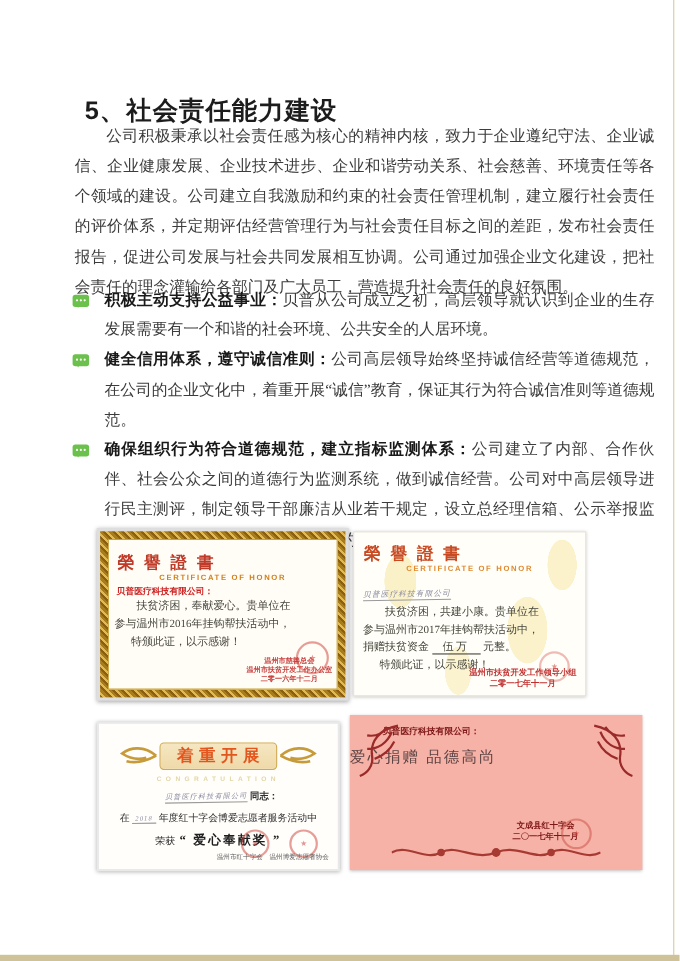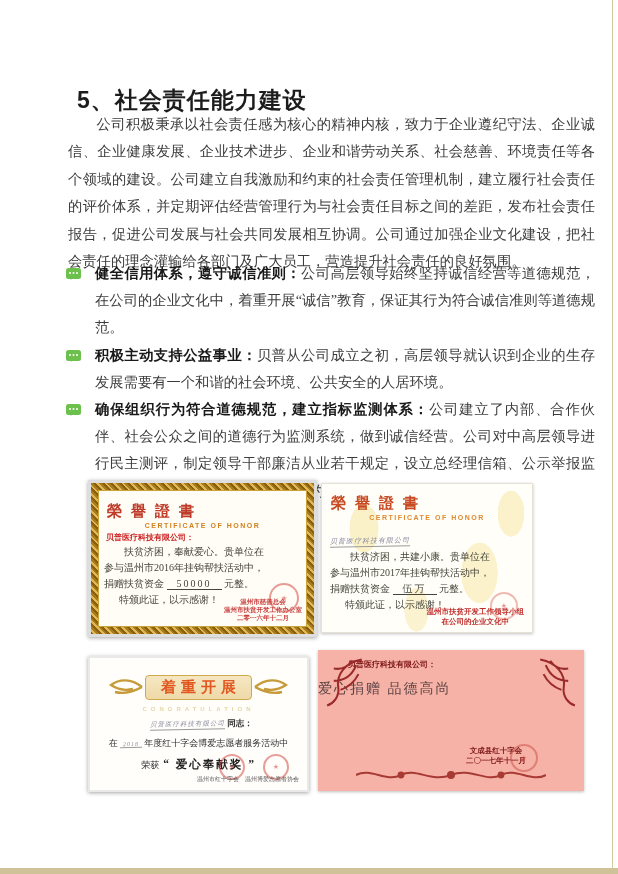--- a/index.html
+++ b/index.html
@@ -64,42 +64,41 @@
 
 <div class="page">
 
   <div class="doc-title">5、社会责任能力建设</div>
 
   <div class="intro">公司积极秉承以社会责任感为核心的精神内核，致力于企业遵纪守法、企业诚信、企业健康发展、企业技术进步、企业和谐劳动关系、社会慈善、环境责任等各个领域的建设。公司建立自我激励和约束的社会责任管理机制，建立履行社会责任的评价体系，并定期评估经营管理行为与社会责任目标之间的差距，发布社会责任报告，促进公司发展与社会共同发展相互协调。公司通过加强企业文化建设，把社会责任的理念灌输给各部门及广大员工，营造提升社会责任的良好氛围。</div>
 
   <div class="bullets">
     <div class="bullet">
       <span class="chat-icon"></span>
-      <span class="lead">健全信用体系，遵守诚信准则：</span><span>公司高层领导始终坚持诚信经营等道德规范，在公司的企业文化中，着重开展“诚信”教育，保证其行为符合诚信准则等道德规范。</span>
+      <span class="lead">积极主动支持公益事业：</span><span>贝普从公司成立之初，高层领导就认识到企业的生存发展需要有一个和谐的社会环境、公共安全的人居环境。</span>
     </div>
     <div class="bullet">
       <span class="chat-icon"></span>
-      <span class="lead">积极主动支持公益事业：</span><span>贝普从公司成立之初，高层领导就认识到企业的生存发展需要有一个和谐的社会环境、公共安全的人居环境。</span>
+      <span class="lead">健全信用体系，遵守诚信准则：</span><span>公司高层领导始终坚持诚信经营等道德规范，在公司的企业文化中，着重开展“诚信”教育，保证其行为符合诚信准则等道德规范。</span>
     </div>
     <div class="bullet">
       <span class="chat-icon"></span>
       <span class="lead">确保组织行为符合道德规范，建立指标监测体系：</span><span>公司建立了内部、合作伙伴、社会公众之间的道德行为监测系统，做到诚信经营。公司对中高层领导进行民主测评，制定领导干部廉洁从业若干规定，设立总经理信箱、公示举报监督电话，制定了《员工行为准则》约束员工的行为。</span>
     </div>
   </div>
 
   <div class="cert" style="left:88px;top:480px;width:229px;height:157px;">
     <div class="photo-edge">
       <div class="gold-frame">
         <div class="cert-title" style="margin-top:12px;">榮譽證書</div>
         <div class="cert-sub">CERTIFICATE OF HONOR</div>
         <div style="color:#cc2222;font-weight:bold;font-size:8px;margin:3px 0 0 8px;">贝普医疗科技有限公司：</div>
         <div class="cert-body" style="margin:1px 6px 0 6px;">
           <div style="text-indent:2em;">扶贫济困，奉献爱心。贵单位在</div>
           <div>参与温州市2016年挂钩帮扶活动中，</div>
-          <div><span>捐赠扶贫资金</span> <span class="amt">50000</span> <span>元整。</span></div>
           <div style="text-indent:1.5em;">特颁此证，以示感谢！</div>
         </div>
         <div class="issuer tiny" style="right:5px;bottom:5px;line-height:8px;">
           <div>温州市慈善总会</div>
           <div>温州市扶贫开发工作办公室</div>
           <div>二零一六年十二月</div>
         </div>
         <div class="seal" style="right:8px;bottom:14px;width:26px;height:26px;font-size:8px;">
             <span>★</span>
           </div>
@@ -113,21 +112,21 @@
       <div class="cert-sub" style="color:#e08a30;">CERTIFICATE OF HONOR</div>
       <div style="margin:8px 0 0 8px;"><span class="hand" style="font-size:7px;">贝普医疗科技有限公司</span></div>
       <div class="cert-body" style="margin:2px 8px 0 8px;">
         <div style="text-indent:2em;">扶贫济困，共建小康。贵单位在</div>
         <div>参与温州市2017年挂钩帮扶活动中，</div>
         <div><span>捐赠扶贫资金</span> <span class="amt">伍万</span> <span>元整。</span></div>
         <div style="text-indent:1.5em;">特颁此证，以示感谢！</div>
       </div>
       <div class="issuer" style="right:8px;bottom:5px;font-size:7.5px;line-height:10px;color:#c03030;">
         <div>温州市扶贫开发工作领导小组</div>
-        <div>在公司的企业文化中</div>
+        <div>二零一七年十一月</div>
       </div>
       <div class="seal" style="right:14px;bottom:12px;width:24px;height:24px;font-size:7px;border-color:rgba(208,62,54,.35);">
           <span>★</span>
         </div>
     </div>
   </div>
 
   <div class="cert" style="left:88px;top:656px;width:221px;height:136px;">
     <div class="photo-edge" style="background:#e9e9e9;padding:2px;">
       <div class="cert-c-bg">

